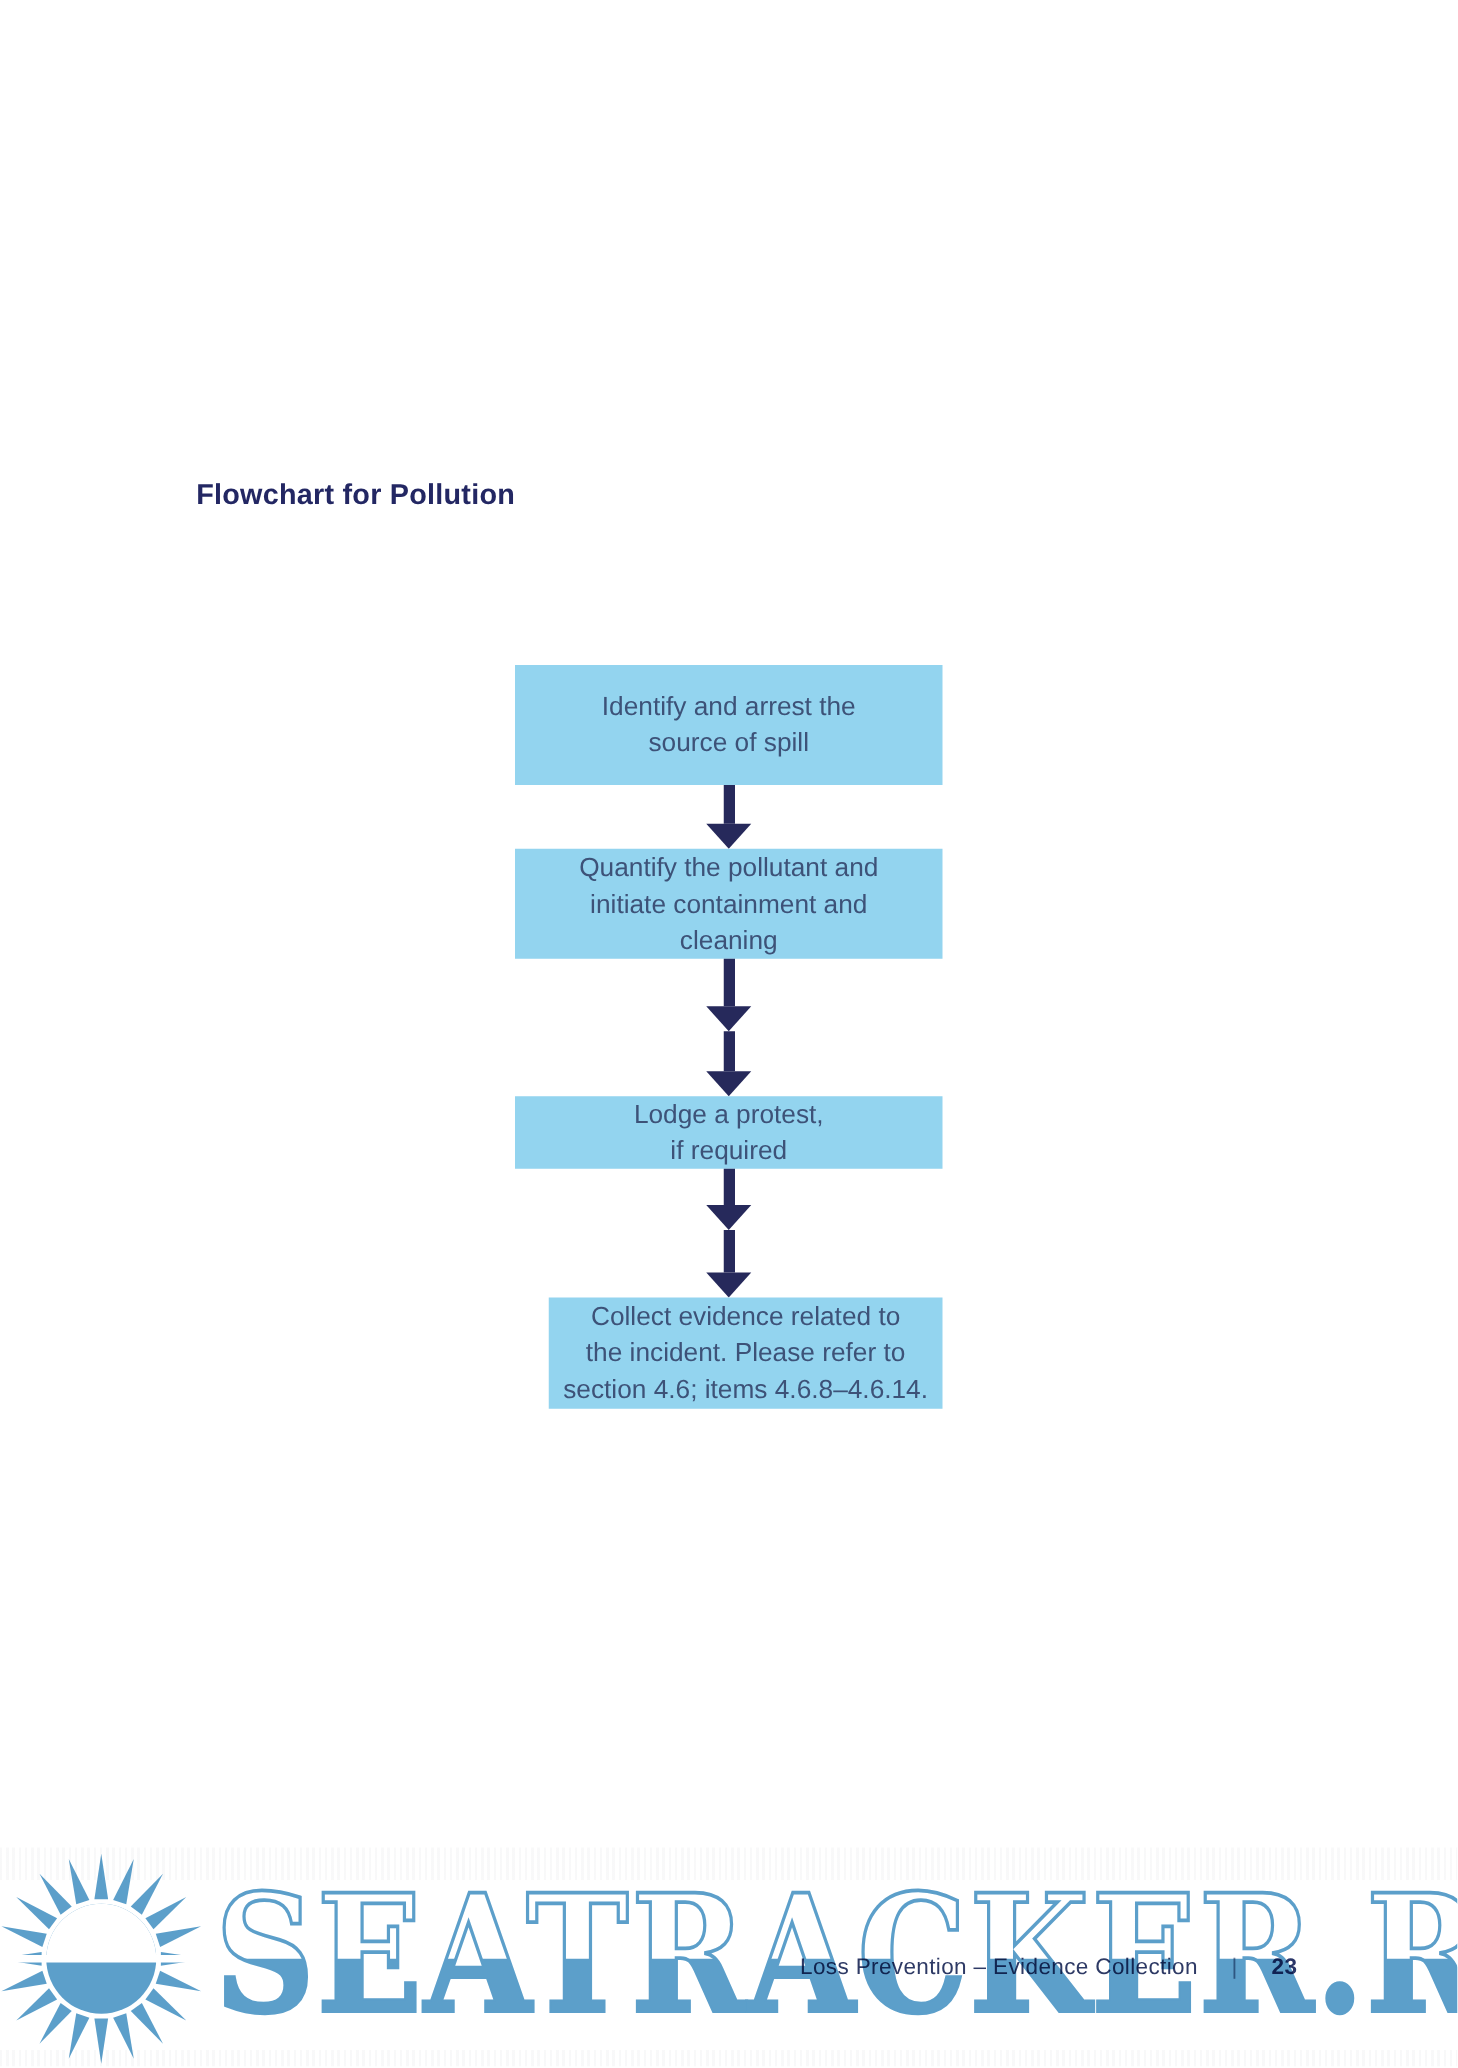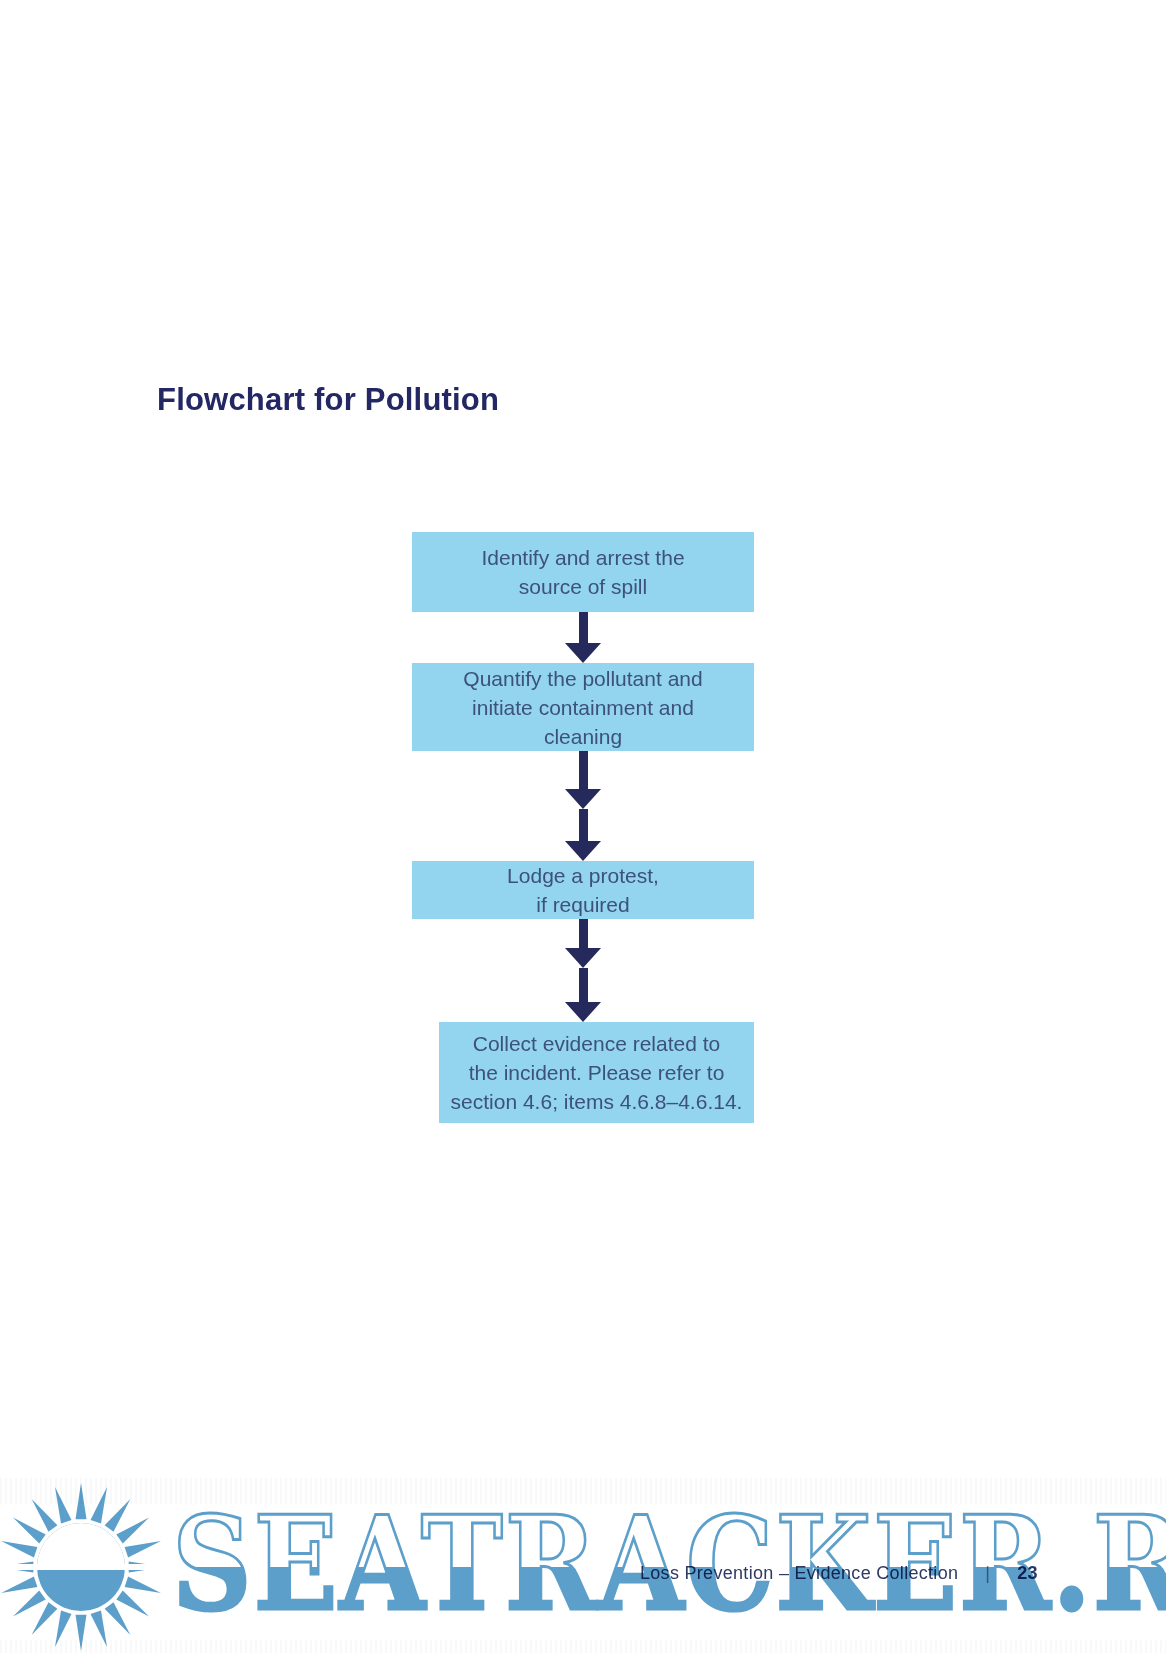--- a/index.html
+++ b/index.html
@@ -6,38 +6,38 @@
   .page{
     position:relative;
     width:1166px;height:1654px;
     background:#ffffff;
     overflow:hidden;
     font-family:"Liberation Sans",sans-serif;
   }
   
   .title{
     position:absolute;left:157px;top:382px;
-    font-size:31px;font-weight:bold;
+    font-size:23px;font-weight:bold;
     color:#232763;letter-spacing:.2px;
   }
   
   .flow{
     position:absolute;left:412px;top:532px;width:342px;
     display:flex;flex-direction:column;align-items:stretch;
   }
   .fbox{
     background:#93D4EF;
     color:#3D5278;
     font-size:21px;line-height:29px;
     display:flex;align-items:center;justify-content:center;
     text-align:center;
     white-space:pre-line;
   }
-  .b1{height:80px;} .b2{height:88px;} .b3{height:78px;}
-  .b4{height:58px;} .b5{height:110px;} .b6{height:101px;margin-left:27px;}
+  .b1{height:96px;} .b2{height:88px;} .b3{height:78px;}
+  .b4{height:58px;} .b5{height:110px;} .b6{height:89px;margin-left:27px;}
   .arrow{display:flex;flex-direction:column;align-items:center;}
   .a1{height:51px;} .a2{height:58px;} .a3{height:52px;}
   .a4{height:49px;} .a5{height:54px;}
   .arrow .stem{width:9px;flex:1;background:#26295B;}
   .arrow .head{
     width:0;height:0;
     border-left:18px solid transparent;
     border-right:18px solid transparent;
     border-top:20px solid #26295B;
   }

